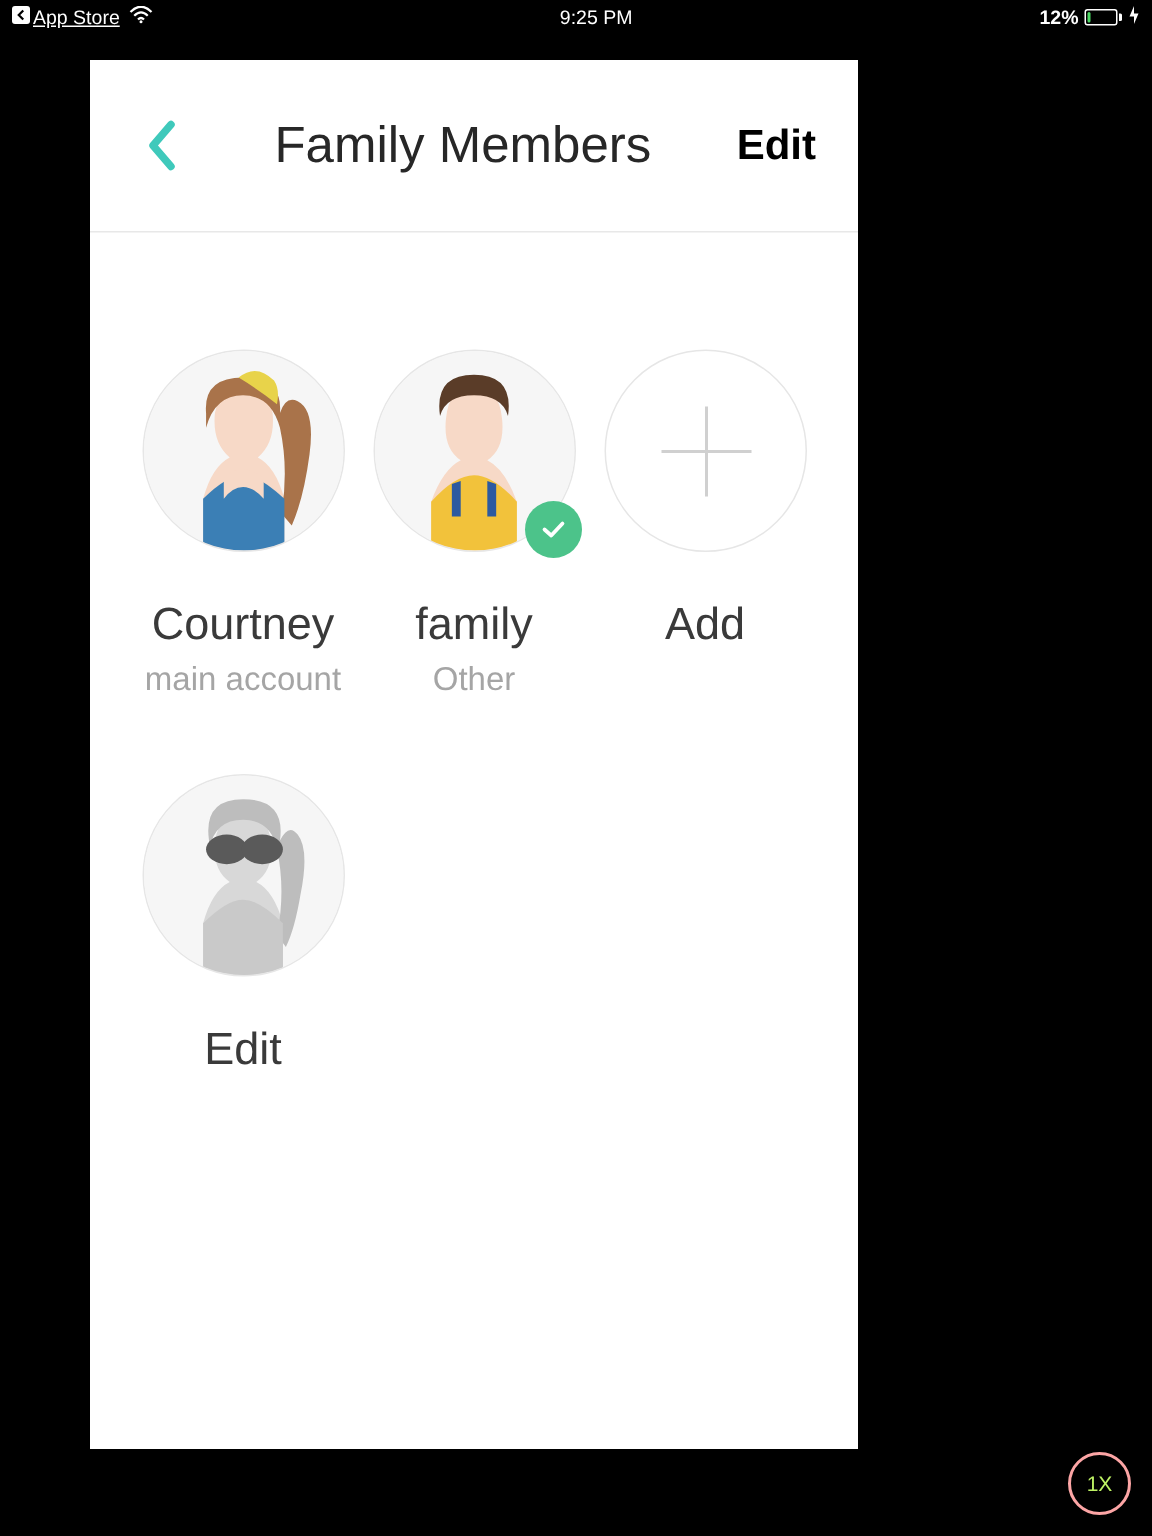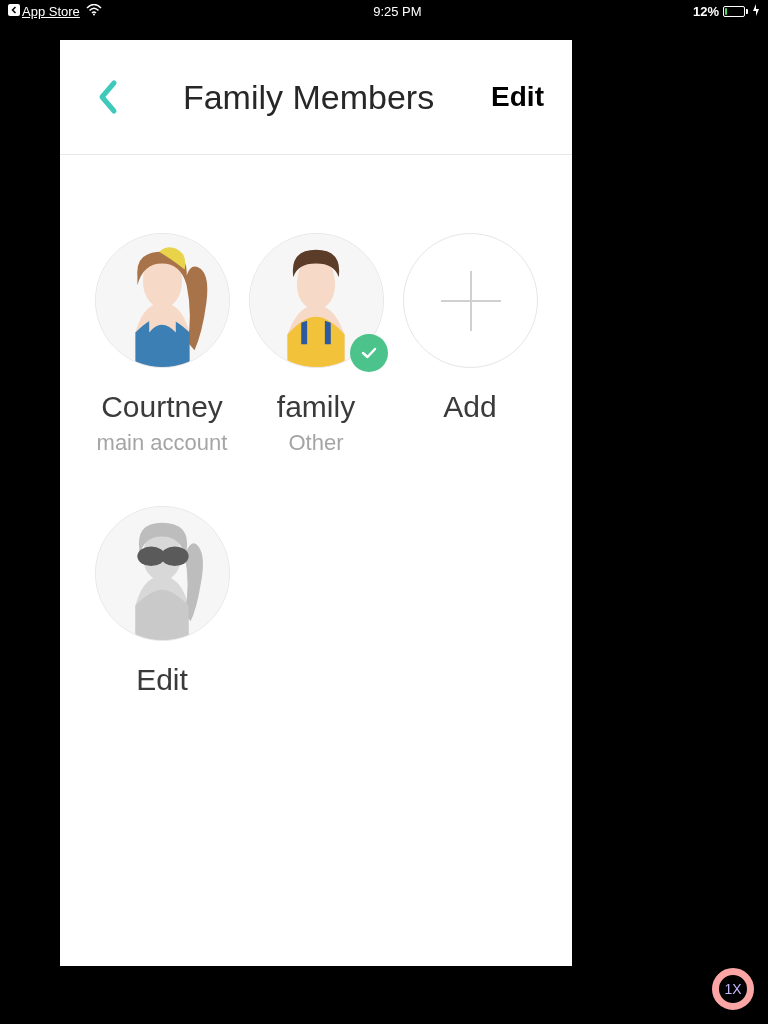--- a/index.html
+++ b/index.html
@@ -18,30 +18,30 @@
 
     .nav { height: 115px; display: flex; align-items: center; justify-content: space-between; padding: 0 28px; border-bottom: 1px solid #e8e8e8; }
     .nav-back { width: 38px; height: 38px; display: flex; align-items: center; justify-content: center; }
     .nav-title { font-size: 34px; color: #272727; font-weight: 400; }
     .nav-edit { font-size: 28px; color: #000000; font-weight: 700; }
 
     .grid { padding: 78px 30px 0 30px; display: grid; grid-template-columns: repeat(3, 1fr); gap: 50px 10px; }
     .member { display: flex; flex-direction: column; align-items: center; }
     .avatar-wrap { position: relative; width: 135px; height: 135px; }
     .avatar-circle { width: 135px; height: 135px; border-radius: 50%; border: 1px solid #e6e6e6; background: #fafafa; overflow: hidden; display: flex; align-items: center; justify-content: center; }
-    .member-name { font-size: 30px; color: #3a3a3a; margin-top: 22px; }
+    .member-name { font-size: 30px; color: #3a3a3a; margin-top: 32px; }
     .member-sub { font-size: 22px; color: #a5a5a5; margin-top: 6px; }
 
     .check-badge { position: absolute; right: -4px; bottom: -4px; width: 38px; height: 38px; border-radius: 50%; background: #4cc38a; display: flex; align-items: center; justify-content: center; }
 
     .plus-h, .plus-v { position: absolute; background: #d0d0d0; }
     .plus-h { width: 60px; height: 2px; left: 37px; top: 66px; }
     .plus-v { width: 2px; height: 60px; left: 66px; top: 37px; }
 
-    .oneX { position: absolute; right: 14px; bottom: 14px; width: 42px; height: 42px; border: 7px solid #fca5a5; border-radius: 50%; color: #c4b5fd; font-size: 14px; display: flex; align-items: center; justify-content: center; }
+    .oneX { position: absolute; right: 14px; bottom: 14px; width: 42px; height: 42px; border: 2px solid #fca5a5; border-radius: 50%; color: #bef264; font-size: 14px; display: flex; align-items: center; justify-content: center; }
   </style>
 </head>
 <body>
 
 <div class="status-bar">
   <div class="status-left">
     <span class="back-chip">
       <svg width="12" height="12" viewBox="0 0 12 12">
           <rect x="0" y="0" width="12" height="12" rx="2" fill="#fff"></rect>
           <path d="M7.5 3 L4.5 6 L7.5 9" stroke="#000" stroke-width="1.5" fill="none"></path>

